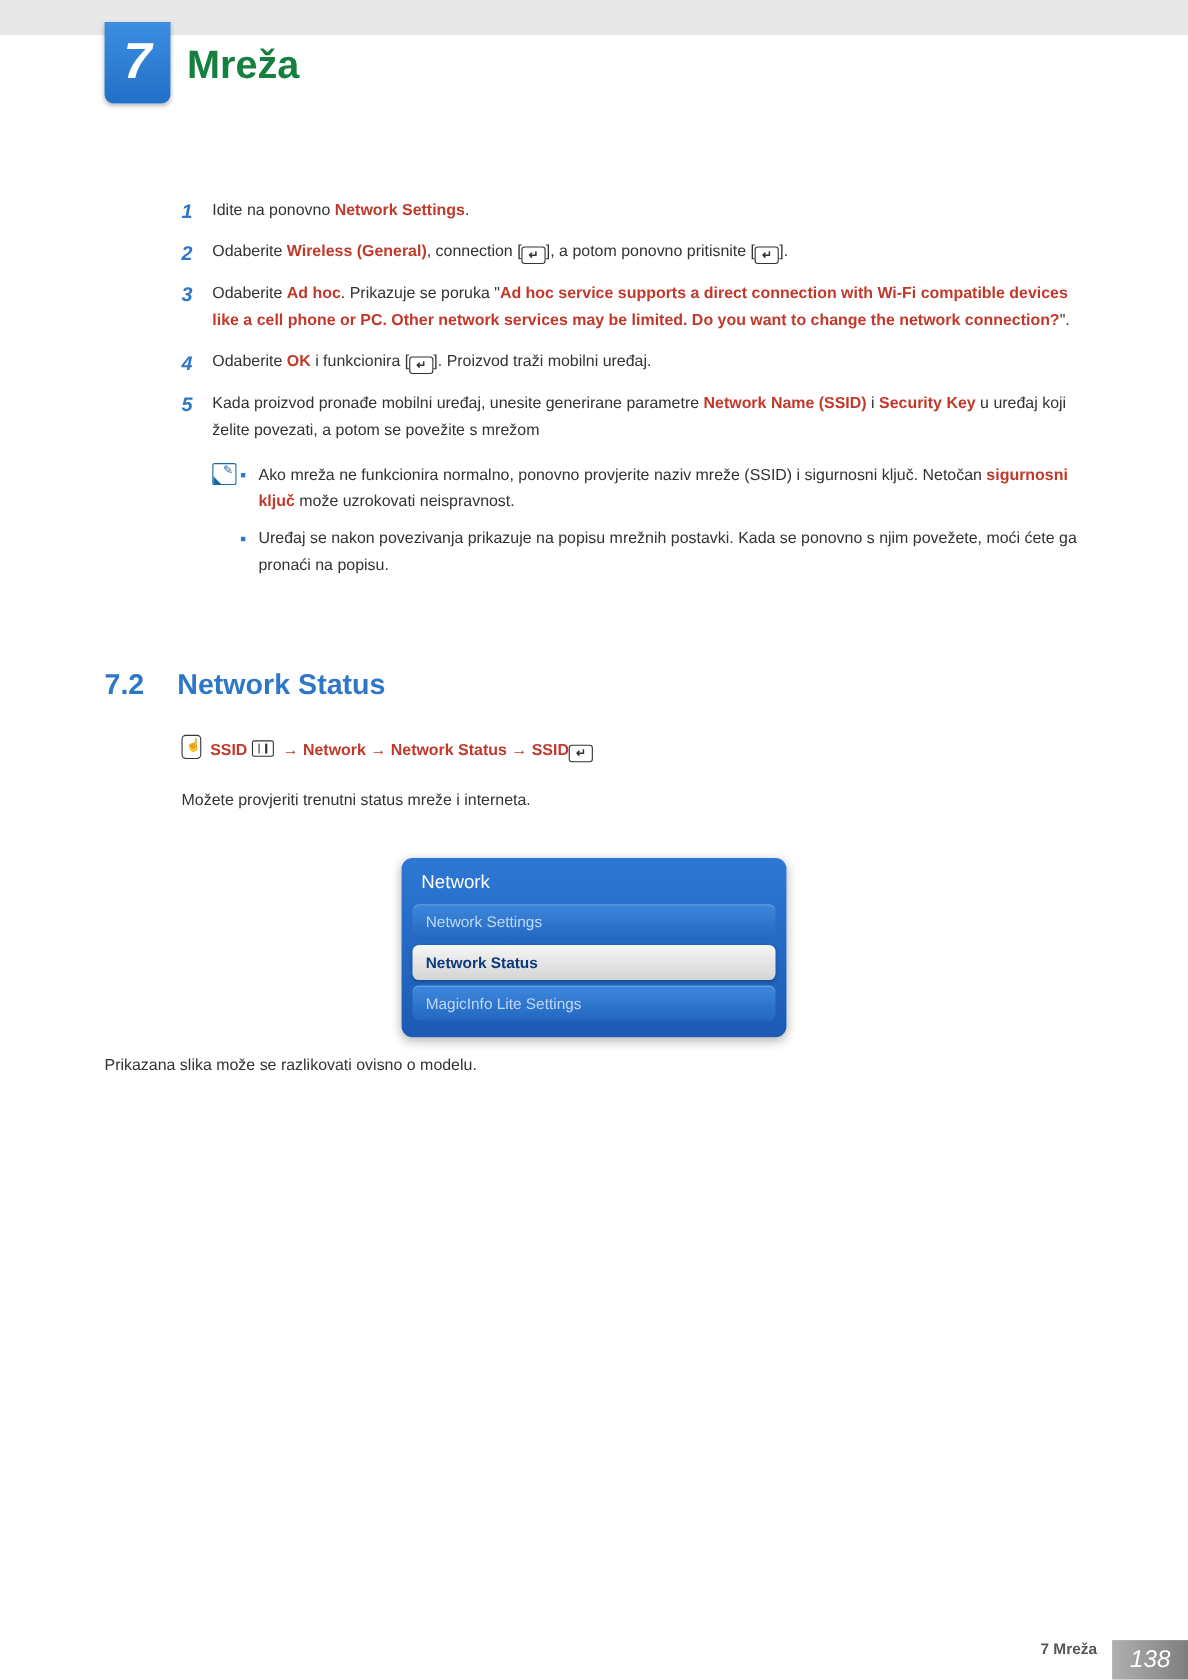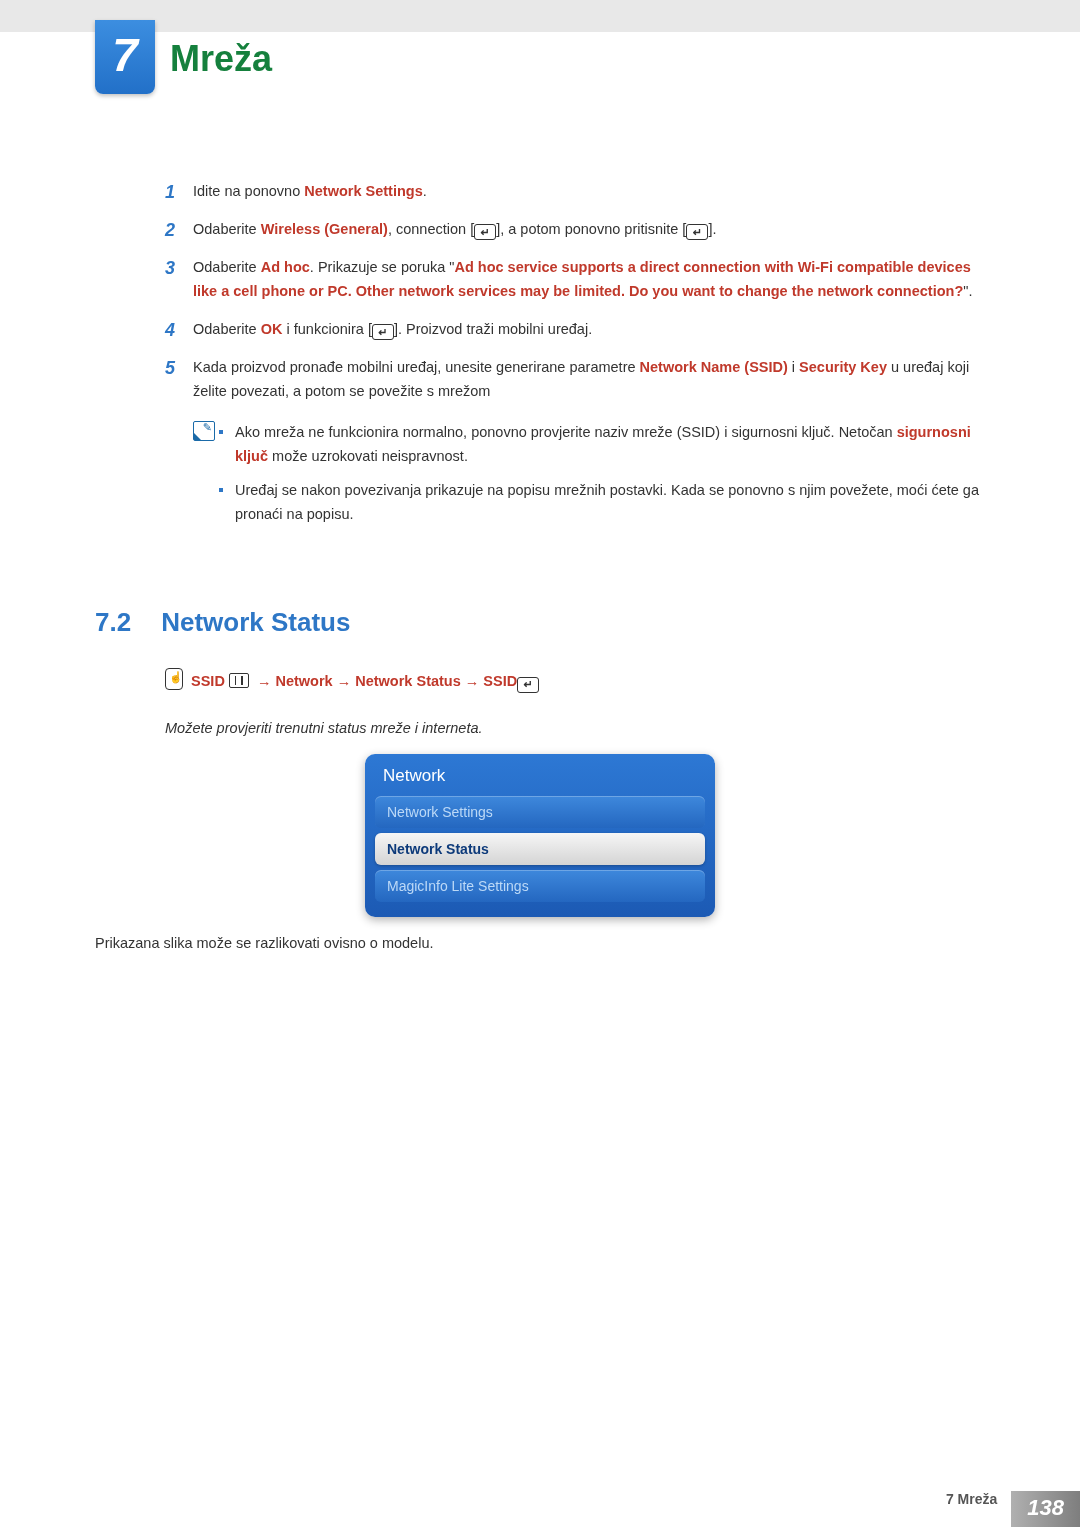--- a/index.html
+++ b/index.html
@@ -189,23 +189,22 @@
     position: absolute;
     top: 2px;
     bottom: 2px;
     width: 1.4px;
     background: #333;
   }
   .icon-menu::before { left: 5px; }
   .icon-menu::after { right: 5px; }
   .arrow { color: #c0392b; font-weight: bold; }
   .desc-text {
-    margin: 0 0 14px 70px;
+    margin: 0 0 40px 70px;
     line-height: 1.6;
-    font-style: italic;
   }
   .osd-panel {
     width: 350px;
     margin: 0 auto 18px auto;
     background: linear-gradient(180deg, #2d78d4 0%, #1c5ab4 100%);
     border-radius: 10px;
     padding: 0 0 10px 0;
     box-shadow: 0 3px 10px rgba(0,0,0,0.3);
   }
   .osd-title {
@@ -243,21 +242,21 @@
   .footer-text {
     font-size: 14px;
     color: #555;
     font-weight: bold;
     margin-right: 14px;
   }
   .footer-page {
     background: linear-gradient(90deg, #b0b0b0 0%, #7e7e7e 100%);
     color: #fff;
     font-size: 22px;
-    font-weight: bold;
+    font-weight: normal;
     font-style: italic;
     padding: 4px 16px 6px 16px;
   }
 </style>
 </head>
 <body>
 
 <div class="top-stripe"></div>
 
 <div class="chapter-header">

